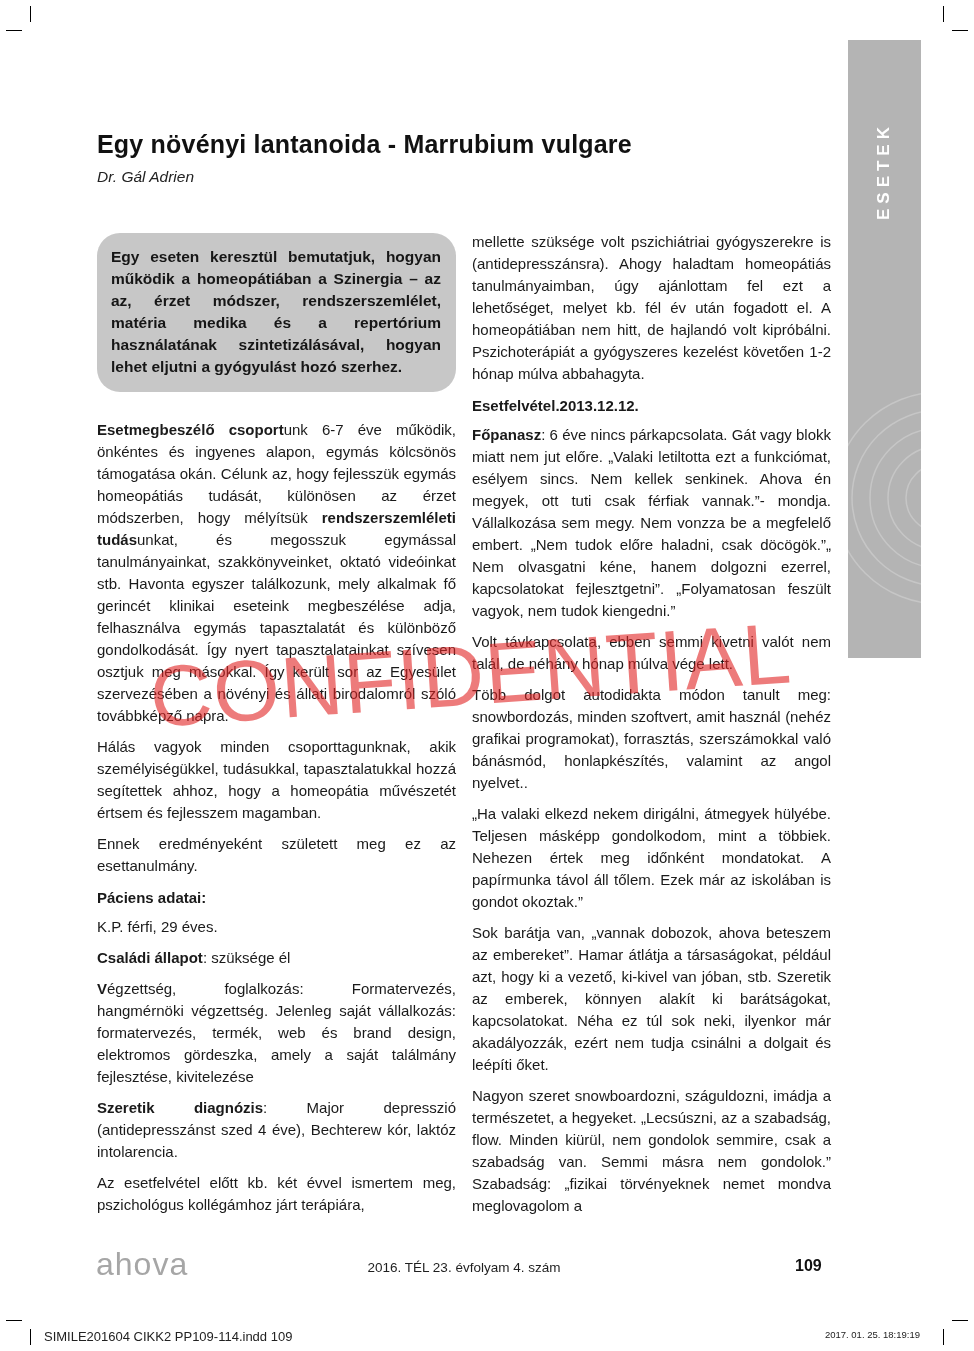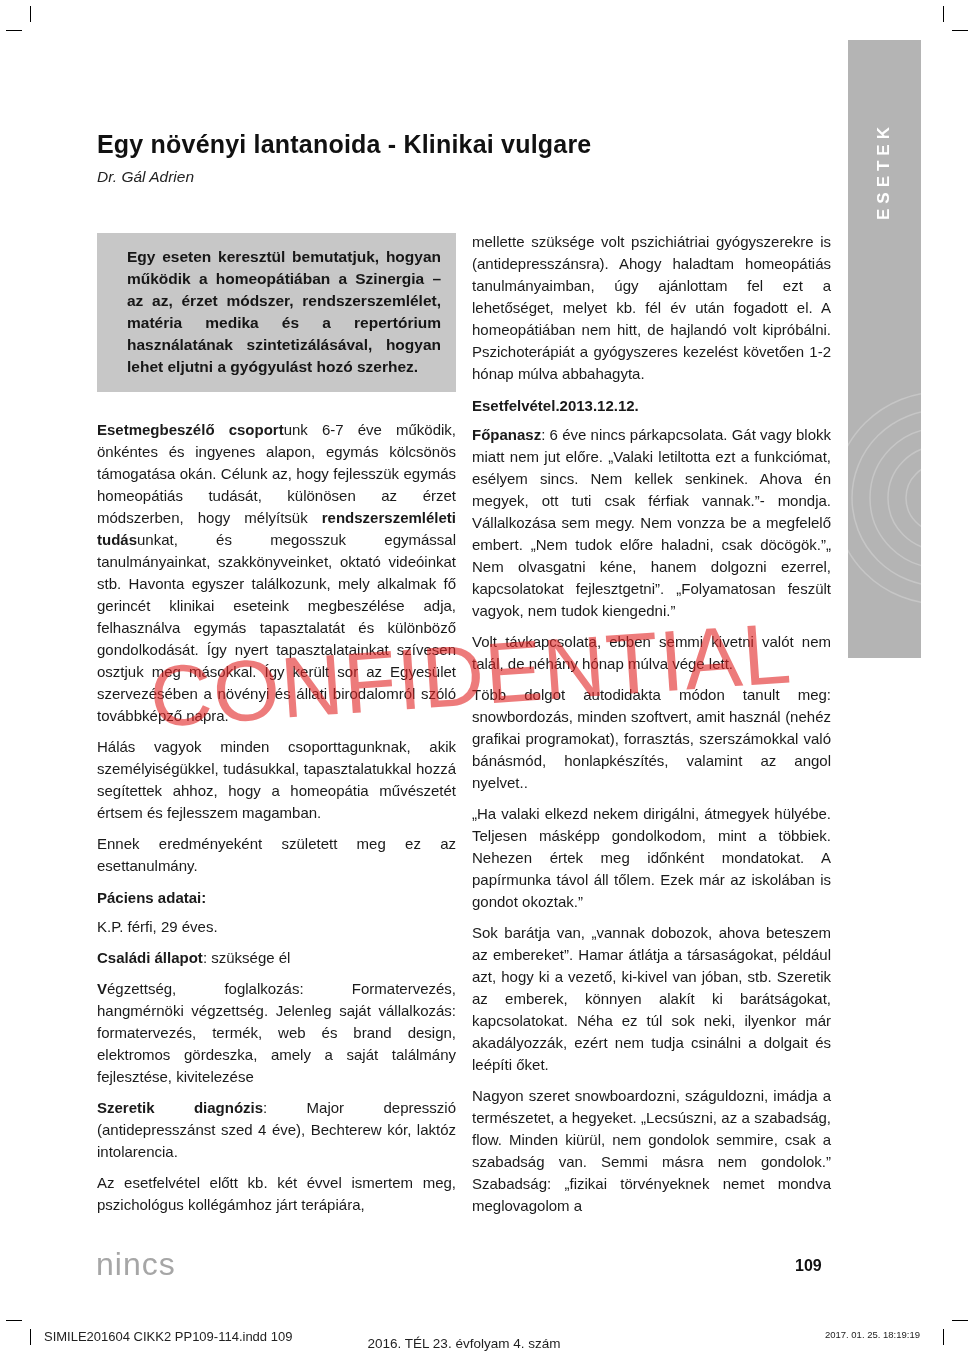--- a/index.html
+++ b/index.html
@@ -25,22 +25,22 @@
   .sidebar-arcs { position:absolute; bottom:0; left:0; }
 
   
   .header { position:absolute; left:97px; top:130px; width:734px; }
   .title { margin:0; font-size:25px; font-weight:bold; color:#111; letter-spacing:0.2px; }
   .author { margin:9px 0 0 0; font-style:italic; font-size:15.5px; color:#222; }
 
   
   .intro-box {
     position:absolute; left:97px; top:233px; width:359px; box-sizing:border-box;
-    background:#c7c7c7; padding:13px 15px 14px 30px;
-    font-weight:bold; font-size:15.5px; line-height:1.42; text-align:justify; color:#161616;
+    background:#c7c7c7; padding:13px 15px 14px 14px;
+    font-weight:bold; font-size:15.5px; line-height:1.42; text-align:justify; color:#161616;border-radius:23px;
   }
 
   
   .col { position:absolute; width:359px; font-size:15px; line-height:22px; text-align:justify; }
   .col-left  { left:97px;  top:419px; }
   .col-right { left:472px; top:231px; }
   .col p { margin:0 0 9px 0; }
   .col p.heading { margin-top:10px; margin-bottom:7px; font-weight:bold; }
   .run.bold { font-weight:bold; }
 
@@ -51,21 +51,21 @@
     font-size:86px; font-weight:400; letter-spacing:1px; white-space:nowrap;
     color:rgba(225,35,35,0.6);
   }
 
   
   .footer-logo {
     position:absolute; left:96px; top:1246px;
     font-size:32px; color:#a6a6a6; letter-spacing:1px; font-weight:400;
   }
   .footer-center {
-    position:absolute; left:97px; top:1336px; width:734px; text-align:center;
+    position:absolute; left:97px; top:1260px; width:734px; text-align:center;
     font-size:13.5px; color:#1f1f1f;
   }
   .footer-page {
     position:absolute; left:795px; top:1257px; font-size:16px; font-weight:bold; color:#111;
   }
 
   
   .print-left  { position:absolute; left:44px;  top:1329px; font-size:13px; color:#222; }
   .print-right { position:absolute; right:54px; top:1329px; font-size:9.5px; color:#222; }
 </style>
@@ -90,21 +90,21 @@
         <circle cx="92" cy="140" r="34"></circle>
         <circle cx="92" cy="140" r="52"></circle>
         <circle cx="92" cy="140" r="70"></circle>
         <circle cx="92" cy="140" r="88"></circle>
         <circle cx="92" cy="140" r="106"></circle>
       </g>
     </svg>
   </div>
 
   <div class="header">
-    <h1 class="title">Egy növényi lantanoida - Klinikai vulgare</h1>
+    <h1 class="title">Egy növényi lantanoida - Marrubium vulgare</h1>
     <p class="author">Dr. Gál Adrien</p>
   </div>
 
   <div class="intro-box" style="background: rgb(199, 199, 199);">Egy eseten keresztül bemutatjuk, hogyan működik a homeopátiában a Szinergia – az az, érzet módszer, rendszerszemlélet, matéria medika és a repertórium használatának szintetizálásával, hogyan lehet eljutni a gyógyulást hozó szerhez.</div>
 
   <div class="col col-left">
       <p class="body"><span class="run bold">Esetmegbeszélő csoport</span><span class="run">unk 6-7 éve működik, önkéntes és ingyenes alapon, egymás kölcsönös támogatása okán. Célunk az, hogy fejlesszük egymás homeopátiás tudását, különösen az érzet módszerben, hogy mélyítsük </span><span class="run bold">rendszerszemléleti tudás</span><span class="run">unkat, és megosszuk egymással tanulmányainkat, szakkönyveinket, oktató videóinkat stb. Havonta egyszer találkozunk, mely alkalmak fő gerincét klinikai eseteink megbeszélése adja, felhasználva egymás tapasztalatát és különböző gondolkodását. Így nyert tapasztalatainkat szívesen osztjuk meg másokkal. Így került sor az Egyesület szervezésében a növényi és állati birodalomról szóló továbbképző napra.</span></p>
       <p class="body"><span class="run">Hálás vagyok minden csoporttagunknak, akik személyiségükkel, tudásukkal, tapasztalatukkal hozzá segítettek ahhoz, hogy a homeopátia művészetét értsem és fejlesszem magamban.</span></p>
       <p class="body"><span class="run">Ennek eredményeként született meg ez az esettanulmány.</span></p>
       <p class="heading"><span class="run bold">Páciens adatai:</span></p>
@@ -120,20 +120,20 @@
       <p class="body"><span class="run bold">Főpanasz</span><span class="run">: 6 éve nincs párkapcsolata. Gát vagy blokk miatt nem  jut előre. „Valaki letiltotta ezt a funkciómat, esélyem sincs. Nem kellek senkinek. Ahova én megyek, ott tuti csak férfiak vannak.”- mondja.  Vállalkozása sem megy.  Nem vonzza be a megfelelő embert. „Nem tudok előre haladni, csak döcögök.”„ Nem olvasgatni kéne, hanem dolgozni ezerrel, kapcsolatokat fejlesztgetni”.  „Folyamatosan feszült vagyok, nem tudok kiengedni.”</span></p>
       <p class="body"><span class="run">Volt távkapcsolata, ebben semmi kivetni valót nem talál, de néhány hónap múlva vége lett.</span></p>
       <p class="body"><span class="run">Több dolgot autodidakta módon tanult meg: snowbordozás, minden szoftvert, amit használ (nehéz grafikai programokat), forrasztás, szerszámokkal való bánásmód, honlapkészítés, valamint  az angol nyelvet..</span></p>
       <p class="body"><span class="run">„Ha valaki elkezd nekem dirigálni, átmegyek hülyébe. Teljesen másképp gondolkodom, mint a többiek. Nehezen értek meg időnként mondatokat. A papírmunka távol áll tőlem. Ezek már az iskolában is gondot okoztak.”</span></p>
       <p class="body"><span class="run">Sok barátja van, „vannak dobozok, ahova beteszem az embereket”. Hamar átlátja a társaságokat, például azt, hogy ki a vezető, ki-kivel van jóban, stb. Szeretik az emberek, könnyen alakít ki barátságokat, kapcsolatokat. Néha ez túl sok neki, ilyenkor már akadályozzák, ezért nem tudja csinálni a dolgait és leépíti őket.</span></p>
       <p class="body"><span class="run">Nagyon szeret snowboardozni,  száguldozni, imádja a természetet, a hegyeket. „Lecsúszni, az a szabadság, flow. Minden kiürül, nem gondolok semmire, csak a szabadság van. Semmi másra nem gondolok.” Szabadság: „fizikai törvényeknek nemet mondva meglovagolom a</span></p>
     </div>
 
   <div class="watermark" style="color: rgba(225, 35, 35, 0.6);">CONFIDENTIAL</div>
 
-  <div class="footer-logo">nincs</div>
+  <div class="footer-logo">ahova</div>
   <div class="footer-center">2016. TÉL  23. évfolyam 4. szám</div>
   <div class="footer-page">109</div>
 
   <div class="print-left">SIMILE201604 CIKK2 PP109-114.indd   109</div>
   <div class="print-right">2017. 01. 25.   18:19:19</div>
 
 </div>
 
 </body></html>

